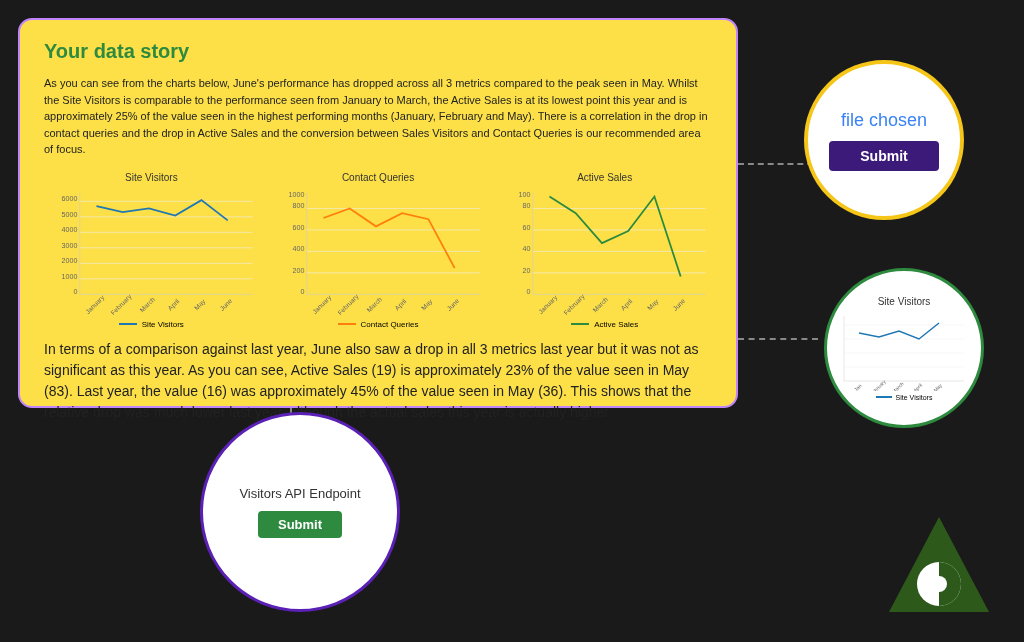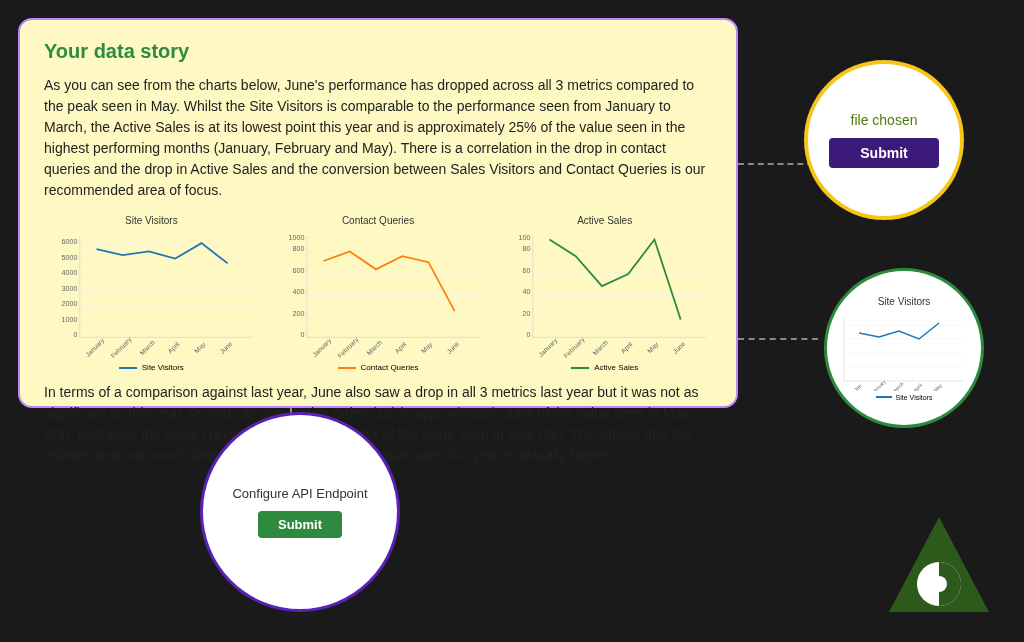--- a/index.html
+++ b/index.html
@@ -13,33 +13,33 @@
     }
 
     .main-card {
       position: absolute;
       top: 18px;
       left: 18px;
       width: 720px;
       height: 390px;
       border: 2px solid #c084fc;
       border-radius: 14px;
-      background: #fef9c3;
+      background: #fde047;
       padding: 20px 24px 16px 24px;
     }
 
     .card-title {
       color: #2d8a3e;
       font-size: 20px;
       font-weight: bold;
       margin-bottom: 12px;
     }
 
     .card-desc {
-      font-size: 14px;
+      font-size: 11px;
       color: #222;
       line-height: 1.5;
       margin-bottom: 14px;
     }
 
     .charts-row {
       display: flex;
       gap: 12px;
       margin-bottom: 10px;
     }
@@ -94,22 +94,22 @@
       border: 4px solid #f5c518;
       background: #fff;
       display: flex;
       flex-direction: column;
       align-items: center;
       justify-content: center;
       gap: 10px;
     }
 
     .file-chosen-text {
-      font-size: 14px;
-      color: #4d7c0f;
+      font-size: 18px;
+      color: #3b82f6;
       font-weight: 500;
     }
 
     .submit-btn-yellow {
       background: #3b1a7a;
       color: #fff;
       border: none;
       border-radius: 4px;
       padding: 7px 28px;
       font-size: 14px;
@@ -366,21 +366,21 @@
   </svg>
   <div class="green-circle-legend">
     <span style="display:inline-block;width:16px;height:2px;background:#1f77b4;"></span>
     <span>Site Visitors</span>
   </div>
 </div>
 
 <div class="dashed-line-vertical"></div>
 
 <div class="purple-circle">
-  <span class="config-api-text">Configure API Endpoint</span>
+  <span class="config-api-text">Visitors API Endpoint</span>
   <button class="submit-btn-green">Submit</button>
 </div>
 
 <div class="logo-container">
   <svg class="logo-svg" viewBox="0 0 110 110">
 
     <polygon points="55,5 105,100 5,100" fill="#2d5a1b" rx="10"></polygon>
 
     <circle cx="55" cy="72" r="22" fill="white"></circle>
 

